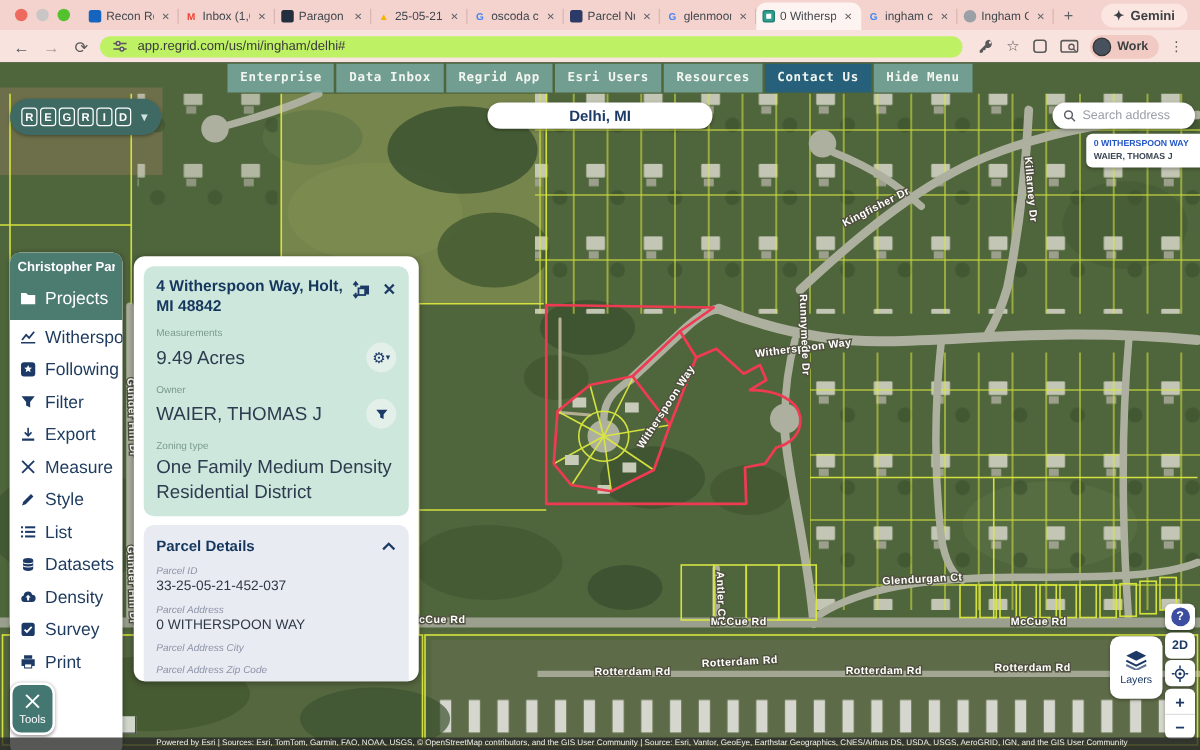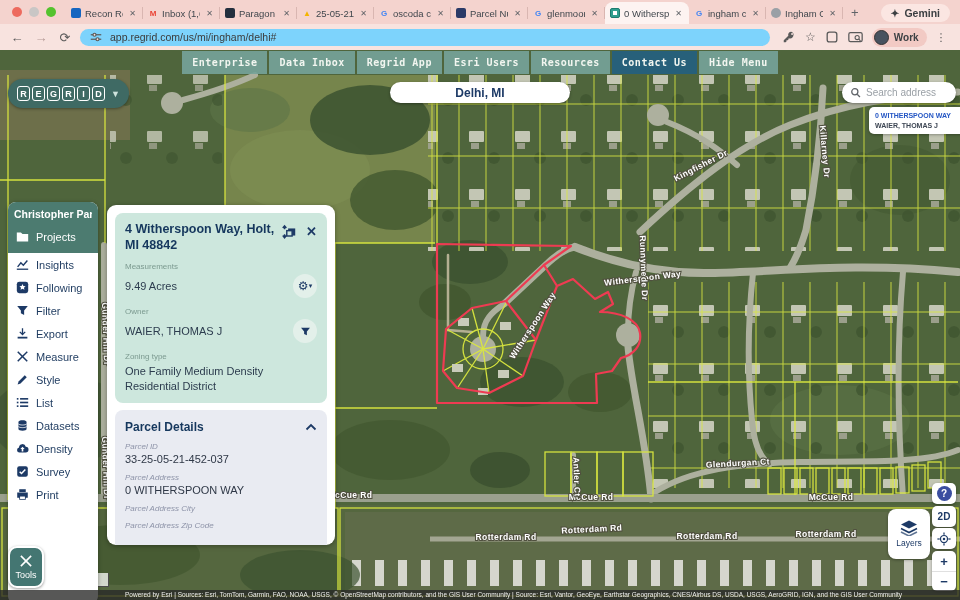--- a/index.html
+++ b/index.html
@@ -26,21 +26,21 @@
   .fav.parcel{background:#2b3a67}
   .fav.regrid{background:#2f9e8f; border:1px solid #1c7d70;}
   .fav.regrid i{display:block;width:4px;height:4px;background:#fff;}
   .fav.globe{background:#9aa0a6; border-radius:50%;}
   #newtab { font-size:13px; color:#5f6368; padding:0 8px 4px 8px; }
   #gemini { margin-left:auto; margin-bottom:2px; margin-right:10px; background:#fbe6e2; border-radius:11px; padding:3px 10px; font-size:10.5px; font-weight:bold; color:#3c4043; display:flex; gap:5px; align-items:center; }
 
   #urlbar { position:absolute; top:24px; left:0; width:960px; height:26px; background:#f8e3df; display:flex; align-items:center; padding:0 8px; gap:6px; }
   .nav-ic { font-size:13px; color:#5a5a5a; width:18px; text-align:center; }
   .nav-ic.dis { color:#b59b97; }
-  #omnibox { flex:0 0 690px; height:17px; background:#7dd3fc; border-radius:10px; display:flex; align-items:center; padding:0 10px; gap:8px; }
+  #omnibox { flex:0 0 690px; height:17px; background:#bef264; border-radius:10px; display:flex; align-items:center; padding:0 10px; gap:8px; }
   #omnibox .url { font-size:10.5px; color:#3b3b3b; }
   .right-ics { display:flex; align-items:center; gap:9px; margin-left:6px; }
   .right-ics svg { display:block; }
   #profile { display:flex; align-items:center; gap:5px; background:#f2cac4; border-radius:10px; padding:2px 8px 2px 2px; }
   #profile .av { width:15px; height:15px; border-radius:50%; background:#47525e; border:1px solid #333; }
   #profile .nm { font-size:10px; color:#3c4043; font-weight:bold; }
   .kebab { color:#5a5a5a; font-size:11px; letter-spacing:0; }
 
   
   #app { position:absolute; top:50px; left:0; width:960px; height:550px; background:#4f653c; }
@@ -67,32 +67,32 @@
   #hovercard .l2 { font-size:7px; font-weight:bold; color:#3d4654; white-space:nowrap; }
 
   
   #sidebar { position:absolute; left:8px; top:152px; width:90px; height:402px; background:#fff; border-radius:8px; z-index:22; box-shadow:0 1px 4px rgba(0,0,0,.35); overflow:hidden; }
   #sb-head { background:#4c7b70; padding:6px 6px 5px 6px; }
   #sb-user { color:#fff; font-size:10.5px; font-weight:bold; white-space:nowrap; overflow:hidden; margin-bottom:5px; }
   .sb-item { display:flex; align-items:center; gap:7px; padding:5px 0 5px 8px; cursor:pointer; }
   .sb-item.inhead { padding-left:2px; }
   .sb-ic { width:13px; height:13px; flex:0 0 13px; }
   .sb-ic svg { display:block; }
-  .sb-lbl { font-size:11px; color:#1d3a5f; }
+  .sb-lbl { font-size:14px; color:#1d3a5f; }
   .sb-item.inhead .sb-lbl { color:#fff; }
 
   
   #panel { position:absolute; left:107px; top:155px; width:228px; height:340px; background:#fff; border-radius:9px; z-index:21; box-shadow:0 1px 5px rgba(0,0,0,.35); padding:8px; overflow:hidden; }
   #mintcard { background:#cde7dd; border-radius:8px; padding:9px 10px 10px 10px; }
   .ttl-row { display:flex; align-items:flex-start; }
   #p-title { font-size:12.5px; line-height:1.25; font-weight:bold; color:#15375d; flex:1; }
   .ttl-ics { display:flex; gap:9px; align-items:center; padding-top:2px; }
   .mini-label { font-size:8px; color:#7c9a90; margin-top:9px; margin-bottom:3px; }
   .val-row { display:flex; align-items:center; }
-  .val { font-size:11px; color:#2c3c4e; flex:1; }
+  .val { font-size:15px; color:#2c3c4e; flex:1; }
   .circ-btn { width:24px; height:24px; border-radius:50%; background:#e3f0ea; display:flex; align-items:center; justify-content:center; color:#1d3a66; cursor:pointer; }
   #detailscard { position:relative; background:#e9ebf2; border-radius:8px; margin-top:7px; padding:10px 10px 4px 10px; height:160px; overflow:hidden; }
   #pd-head { display:flex; align-items:center; }
   #pd-title { font-size:12px; font-weight:bold; color:#15375d; flex:1; }
   .fld { margin-top:8px; }
   .fld-l { font-size:8px; color:#8d93a8; margin-bottom:2px;font-style:italic; }
   .fld-v { font-size:11px; color:#2f3847; }
 
   
   #tools { position:absolute; left:8px; top:496px; width:36px; height:42px; background:#447672; border:2px solid #fff; border-radius:9px; z-index:23; display:flex; flex-direction:column; align-items:center; justify-content:center; gap:2px; box-shadow:0 1px 3px rgba(0,0,0,.4); cursor:pointer; }
@@ -427,21 +427,21 @@
           <span class="sb-lbl">Projects</span>
         </div>
       </div>
       <div class="sb-item">
         <span class="sb-ic">
             <svg viewBox="0 0 16 16" width="13" height="13">
               <path d="M1 13h14v1.6H1z" fill="#1d3a66"></path>
               <path d="M2 11L6 6l3 3 5-6" fill="none" stroke="#1d3a66" stroke-width="1.7"></path>
             </svg>
           </span>
-        <span class="sb-lbl">Insights</span>
+        <span class="sb-lbl">Witherspo</span>
       </div>
       <div class="sb-item">
         <span class="sb-ic">
             <svg viewBox="0 0 16 16" width="13" height="13">
               <rect x="1" y="1" width="14" height="14" rx="3" fill="#1d3a66"></rect>
               <path d="M8 3.6l1.1 2.5 2.7.3-2 1.8.6 2.6L8 9.4l-2.4 1.4.6-2.6-2-1.8 2.7-.3z" fill="#fff"></path>
             </svg>
           </span>
         <span class="sb-lbl">Following</span>
       </div>

